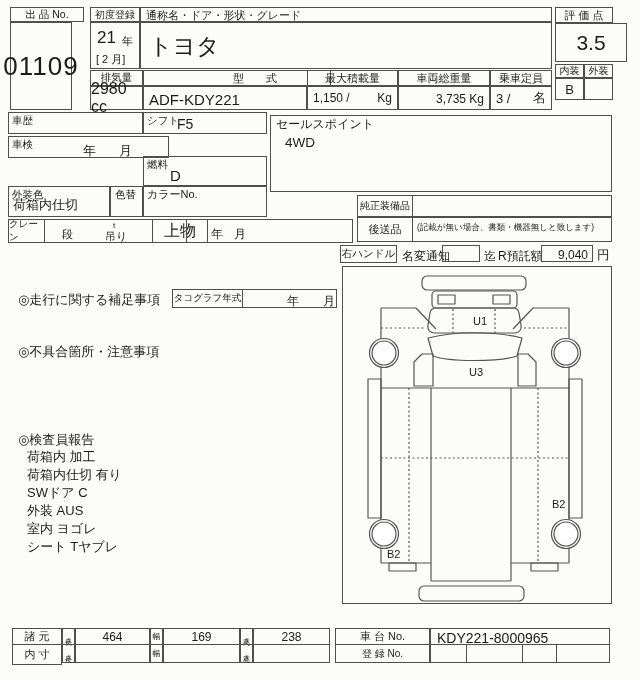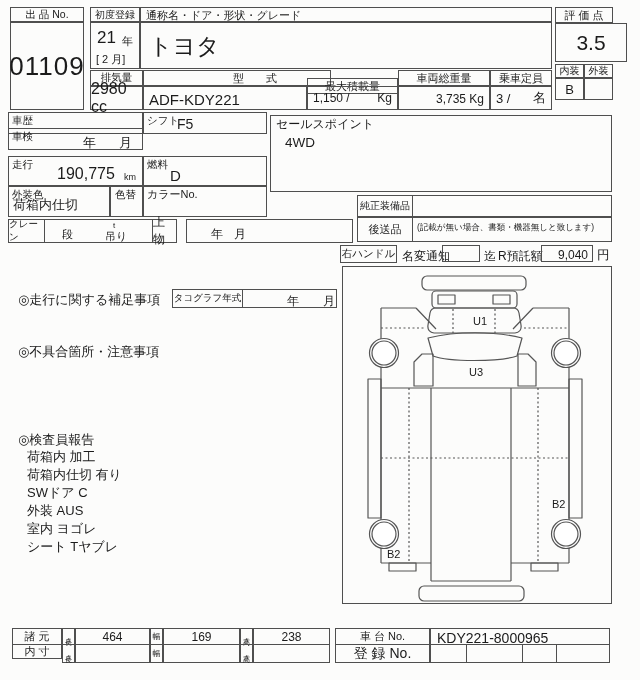--- a/index.html
+++ b/index.html
@@ -18,21 +18,21 @@
   .vtext{writing-mode:vertical-rl;text-orientation:upright;font-size:7px;line-height:7px;letter-spacing:-1px;}
   .between{display:flex;align-items:center;justify-content:space-between;}
   svg text{font-family:"Liberation Sans","DejaVu Sans",sans-serif;}
 </style>
 </head>
 <body>
 
 <div class="page">
 
   <div class="cell ctr" style="left:10px;top:7px;width:74px;height:15px;font-size:10.5px;">出 品 No.</div>
-  <div class="cell ctr" style="left:10px;top:22px;width:74px;height:88px;font-size:26px;letter-spacing:1px;">01109</div>
+  <div class="cell ctr" style="left:10px;top:22px;width:62px;height:88px;font-size:26px;letter-spacing:1px;">01109</div>
 
   <div class="cell ctr" style="left:90px;top:7px;width:50px;height:15px;font-size:10px;">初度登録</div>
   <div class="cell" style="left:90px;top:22px;width:50px;height:47px;">
     <span class="txt" style="left:6px;top:5px;font-size:17px;">21</span>
     <span class="txt" style="left:31px;top:11px;font-size:11px;">年</span>
     <span class="txt" style="left:5px;top:29px;font-size:11px;">[ 2 月]</span>
   </div>
 
   <div class="cell" style="left:140px;top:7px;width:412px;height:15px;">
     <span class="lab" style="font-size:11px;left:5px;">通称名・ドア・形状・グレード</span>
@@ -49,21 +49,21 @@
   <div class="cell ctr" style="left:584px;top:78px;width:29px;height:22px;font-size:13px;"></div>
 
   <div class="cell ctr" style="left:90px;top:70px;width:53px;height:16px;font-size:10.5px;">排気量</div>
   <div class="cell ctr" style="left:90px;top:86px;width:53px;height:24px;font-size:16px;">2980 cc</div>
 
   <div class="cell ctr pre" style="left:143px;top:70px;width:188px;height:16px;font-size:11px;padding-left:36px;">型　　式</div>
   <div class="cell" style="left:143px;top:86px;width:164px;height:24px;">
     <span class="txt" style="left:5px;top:4px;font-size:15px;">ADF-KDY221</span>
   </div>
 
-  <div class="cell ctr" style="left:307px;top:70px;width:91px;height:16px;font-size:11px;margin-top:8px;">最大積載量</div>
+  <div class="cell ctr" style="left:307px;top:70px;width:91px;height:16px;font-size:11px;">最大積載量</div>
   <div class="cell between" style="left:307px;top:86px;width:91px;height:24px;font-size:12px;padding:0 5px;gap:8px;">
     <span>1,150 /</span>
     <span>Kg</span>
   </div>
 
   <div class="cell ctr" style="left:398px;top:70px;width:92px;height:16px;font-size:11px;">車両総重量</div>
   <div class="cell" style="left:398px;top:86px;width:92px;height:24px;">
     <span class="txt" style="right:5px;top:5px;font-size:12px;">3,735 Kg</span>
   </div>
 
@@ -74,31 +74,26 @@
   </div>
 
   <div class="cell" style="left:8px;top:112px;width:135px;height:22px;">
     <span class="lab">車歴</span>
   </div>
   <div class="cell" style="left:143px;top:112px;width:124px;height:22px;">
     <span class="lab">シフト</span>
     <span class="txt" style="left:33px;top:3px;font-size:14px;">F5</span>
   </div>
 
-  <div class="cell" style="left:8px;top:128px;width:135px;height:22px;">
+  <div class="cell" style="left:8px;top:136px;width:161px;height:22px;">
     <span class="lab">車検</span>
     <span class="txt" style="left:74px;top:5px;font-size:13px;">年</span>
     <span class="txt" style="left:110px;top:5px;font-size:13px;">月</span>
   </div>
 
-  <div class="cell" style="left:8px;top:156px;width:135px;height:30px;">
-    <span class="lab">走行</span>
-    <span class="txt" style="left:48px;top:8px;font-size:16px;">190,775</span>
-    <span class="txt" style="left:115px;top:15px;font-size:9px;">km</span>
-  </div>
   <div class="cell" style="left:143px;top:156px;width:124px;height:30px;">
     <span class="lab">燃料</span>
     <span class="txt" style="left:26px;top:10px;font-size:15px;">D</span>
   </div>
 
   <div class="cell" style="left:8px;top:186px;width:102px;height:31px;">
     <span class="lab">外装色</span>
     <span class="txt" style="left:4px;bottom:2px;font-size:13px;">荷箱内仕切</span>
   </div>
   <div class="cell" style="left:110px;top:186px;width:33px;height:31px;">
@@ -119,21 +114,21 @@
   <div class="cell" style="left:412px;top:217px;width:200px;height:25px;">
     <span class="txt" style="left:4px;top:4px;font-size:8.5px;">(記載が無い場合、書類・機器無しと致します)</span>
   </div>
 
   <div class="cell ctr" style="left:8px;top:219px;width:37px;height:24px;font-size:9.5px;">クレーン</div>
   <div class="cell" style="left:44px;top:219px;width:109px;height:24px;">
     <span class="txt" style="left:17px;top:7px;font-size:11px;">段</span>
     <span class="txt" style="left:68px;top:1px;font-size:8px;">t</span>
     <span class="txt" style="left:60px;top:9px;font-size:11px;">吊り</span>
   </div>
-  <div class="cell ctr" style="left:152px;top:219px;width:25px;height:24px;font-size:12px;font-family:Liberation Serif, serif;">上物</div>
+  <div class="cell ctr" style="left:152px;top:219px;width:56px;height:24px;font-size:16px;font-family:Liberation Serif, serif;">上物</div>
   <div class="cell" style="left:186px;top:219px;width:167px;height:24px;">
     <span class="txt" style="left:24px;top:6px;font-size:12px;">年</span>
     <span class="txt" style="left:47px;top:6px;font-size:12px;">月</span>
   </div>
 
   <div class="cell ctr" style="left:340px;top:245px;width:57px;height:18px;font-size:10.5px;">右ハンドル</div>
   <span class="txt" style="left:402px;top:248px;font-size:12px;">名変通知</span>
   <div class="cell" style="left:442px;top:245px;width:38px;height:17px;"></div>
   <span class="txt" style="left:484px;top:248px;font-size:12px;">迄</span>
   <span class="txt" style="left:498px;top:248px;font-size:12px;">R預託額</span>
@@ -221,35 +216,35 @@
       <span class="vtext">長さ</span>
     </div>
   <div class="cell ctr" style="left:75px;top:628px;width:75px;height:17px;font-size:12px;">464</div>
   <div class="cell ctr" style="left:150px;top:628px;width:13px;height:17px;font-size:8px;">幅</div>
   <div class="cell ctr" style="left:163px;top:628px;width:77px;height:17px;font-size:12px;">169</div>
   <div class="cell ctr" style="left:240px;top:628px;width:13px;height:17px;">
       <span class="vtext">高さ</span>
     </div>
   <div class="cell ctr" style="left:253px;top:628px;width:77px;height:17px;font-size:12px;">238</div>
 
-  <div class="cell ctr" style="left:12px;top:644px;width:50px;height:15px;font-size:11px;">内 寸</div>
+  <div class="cell ctr" style="left:12px;top:644px;width:50px;height:21px;font-size:11px;">内 寸</div>
   <div class="cell ctr" style="left:62px;top:644px;width:13px;height:19px;">
       <span class="vtext">長さ</span>
     </div>
   <div class="cell" style="left:75px;top:644px;width:75px;height:19px;"></div>
   <div class="cell ctr" style="left:150px;top:644px;width:13px;height:19px;font-size:8px;">幅</div>
   <div class="cell" style="left:163px;top:644px;width:77px;height:19px;"></div>
   <div class="cell ctr" style="left:240px;top:644px;width:13px;height:19px;">
       <span class="vtext">高さ</span>
     </div>
   <div class="cell" style="left:253px;top:644px;width:77px;height:19px;"></div>
 
   <div class="cell ctr" style="left:335px;top:628px;width:95px;height:17px;font-size:11px;">車 台 No.</div>
   <div class="cell" style="left:430px;top:628px;width:180px;height:17px;">
     <span class="txt" style="left:6px;top:1px;font-size:14px;">KDY221-8000965</span>
   </div>
-  <div class="cell ctr" style="left:335px;top:644px;width:95px;height:19px;font-size:14px;">登 録 No.</div>
+  <div class="cell ctr" style="left:335px;top:644px;width:95px;height:19px;font-size:10px;">登 録 No.</div>
   <div class="cell" style="left:430px;top:644px;width:37px;height:19px;"></div>
   <div class="cell" style="left:466px;top:644px;width:57px;height:19px;"></div>
   <div class="cell" style="left:522px;top:644px;width:35px;height:19px;"></div>
   <div class="cell" style="left:556px;top:644px;width:54px;height:19px;"></div>
 
 </div>
 
 </body></html>

